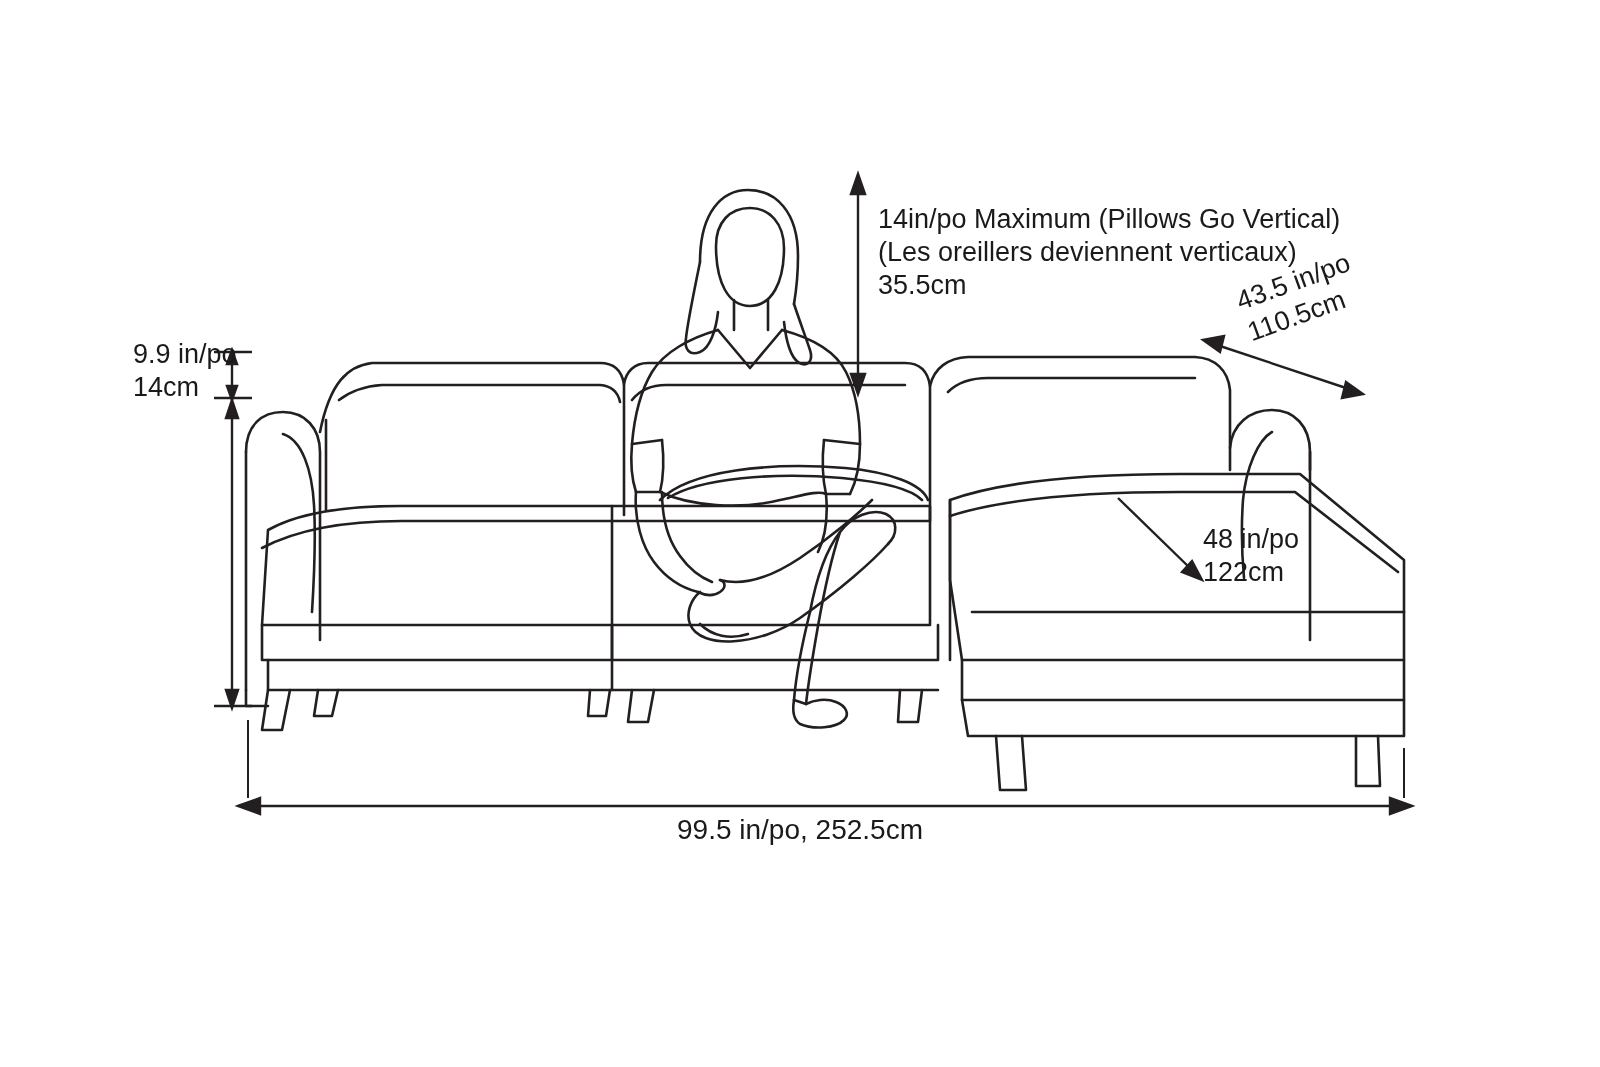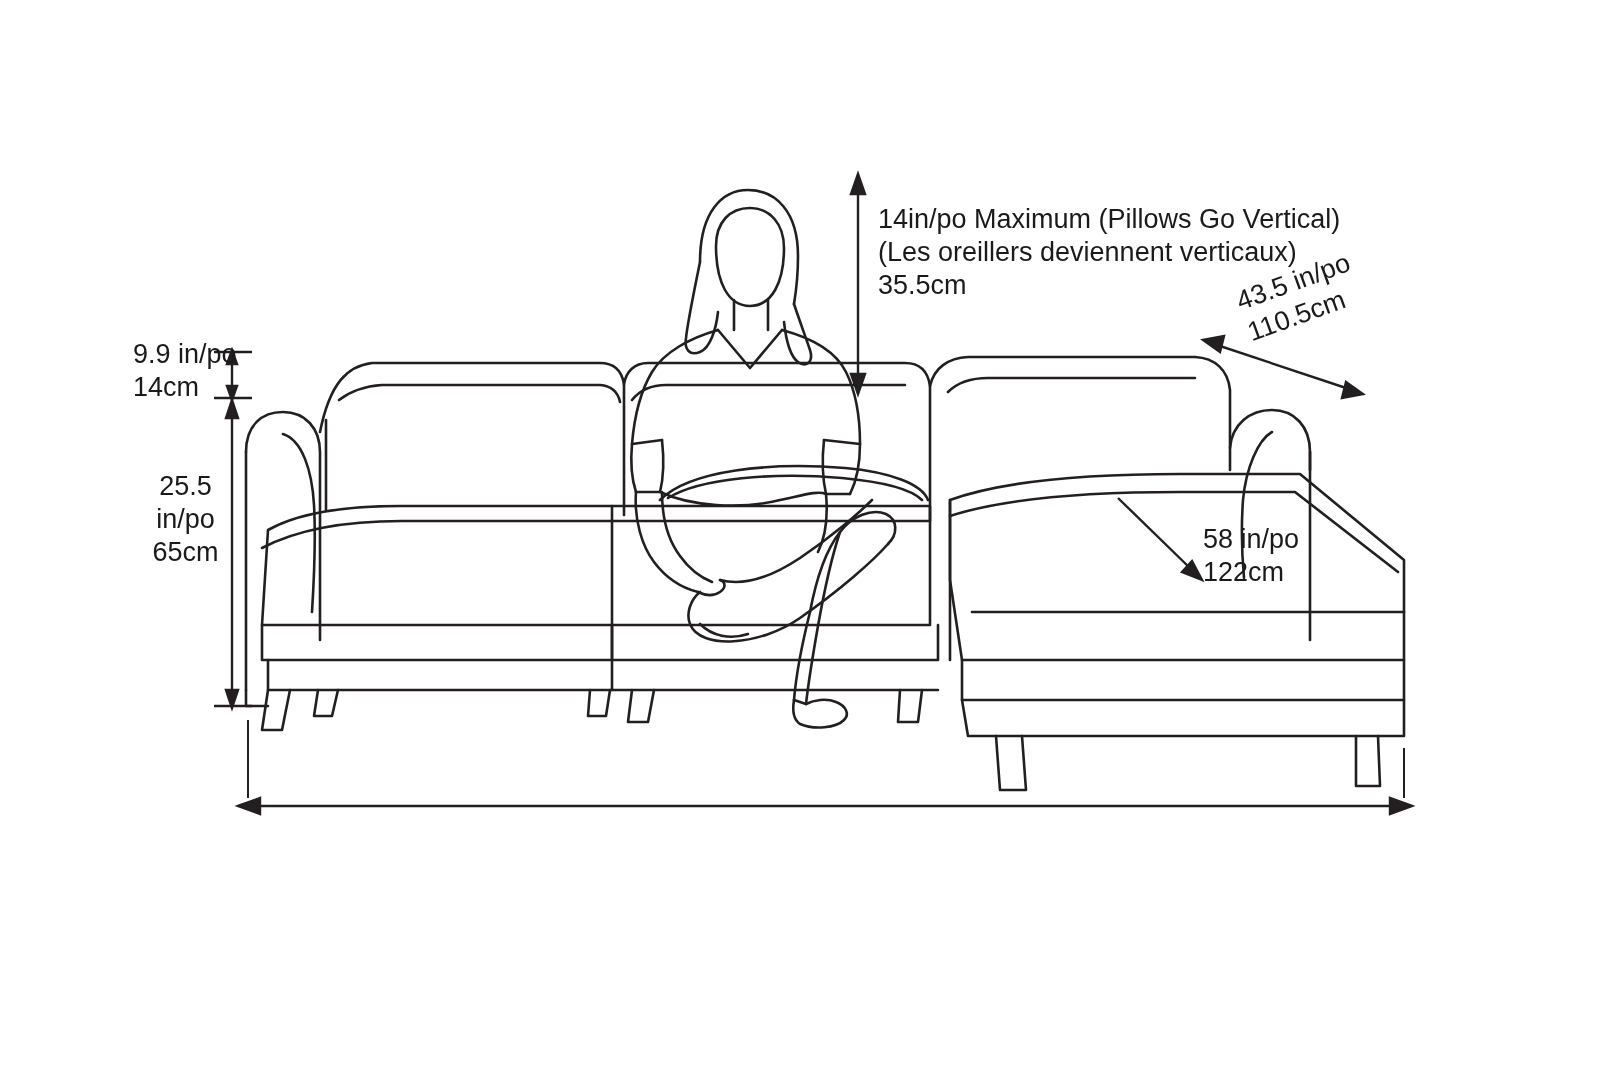--- a/index.html
+++ b/index.html
@@ -196,28 +196,26 @@
       <polygon points="1412,806 1390,798 1390,814"></polygon>
 
       <line x1="248" y1="720" x2="248" y2="798" fill="none" stroke-width="2"></line>
       <line x1="1404" y1="748" x2="1404" y2="798" fill="none" stroke-width="2"></line>
     </g>
   </svg>
 
   <div class="dim-label lbl-height-back">9.9 in/po
 14cm</div>
 
-  <div class="dim-label lbl-seat-height">25.5
-in/po
-65cm</div>
 
   <div class="dim-label lbl-pillow">14in/po Maximum (Pillows Go Vertical)
 (Les oreillers deviennent verticaux)
 35.5cm</div>
 
   <div class="dim-label lbl-depth-diag">43.5 in/po
 110.5cm</div>
 
-  <div class="dim-label lbl-chaise">58 in/po
+  <div class="dim-label lbl-chaise">48 in/po
 122cm</div>
 
+  <div class="dim-label lbl-width">99.5 in/po, 252.5cm</div>
 
 </div>
 
 </body></html>

